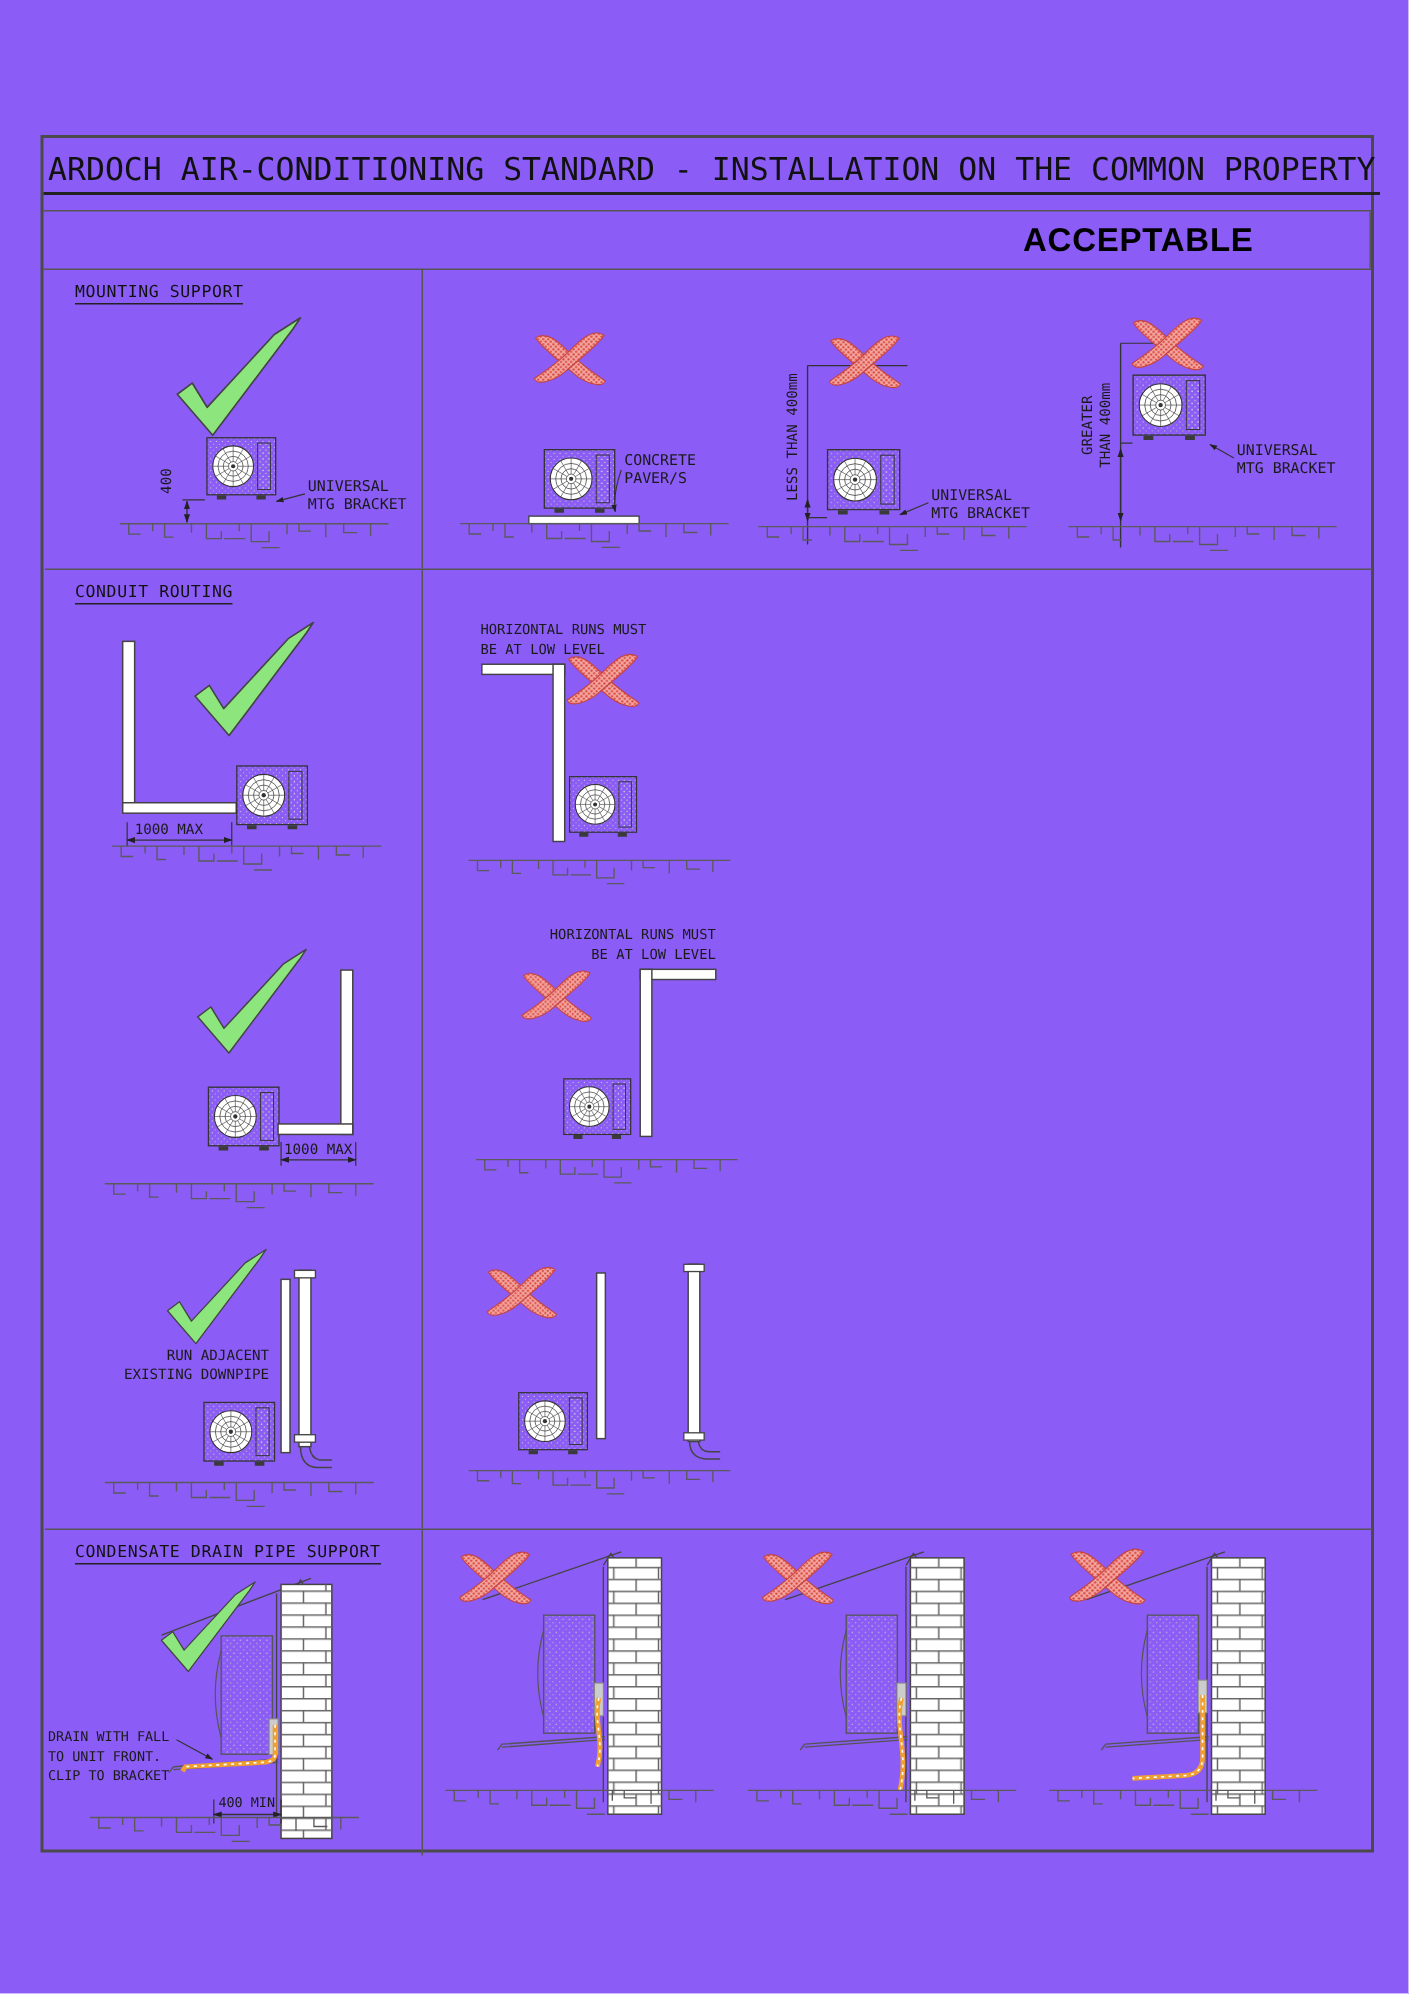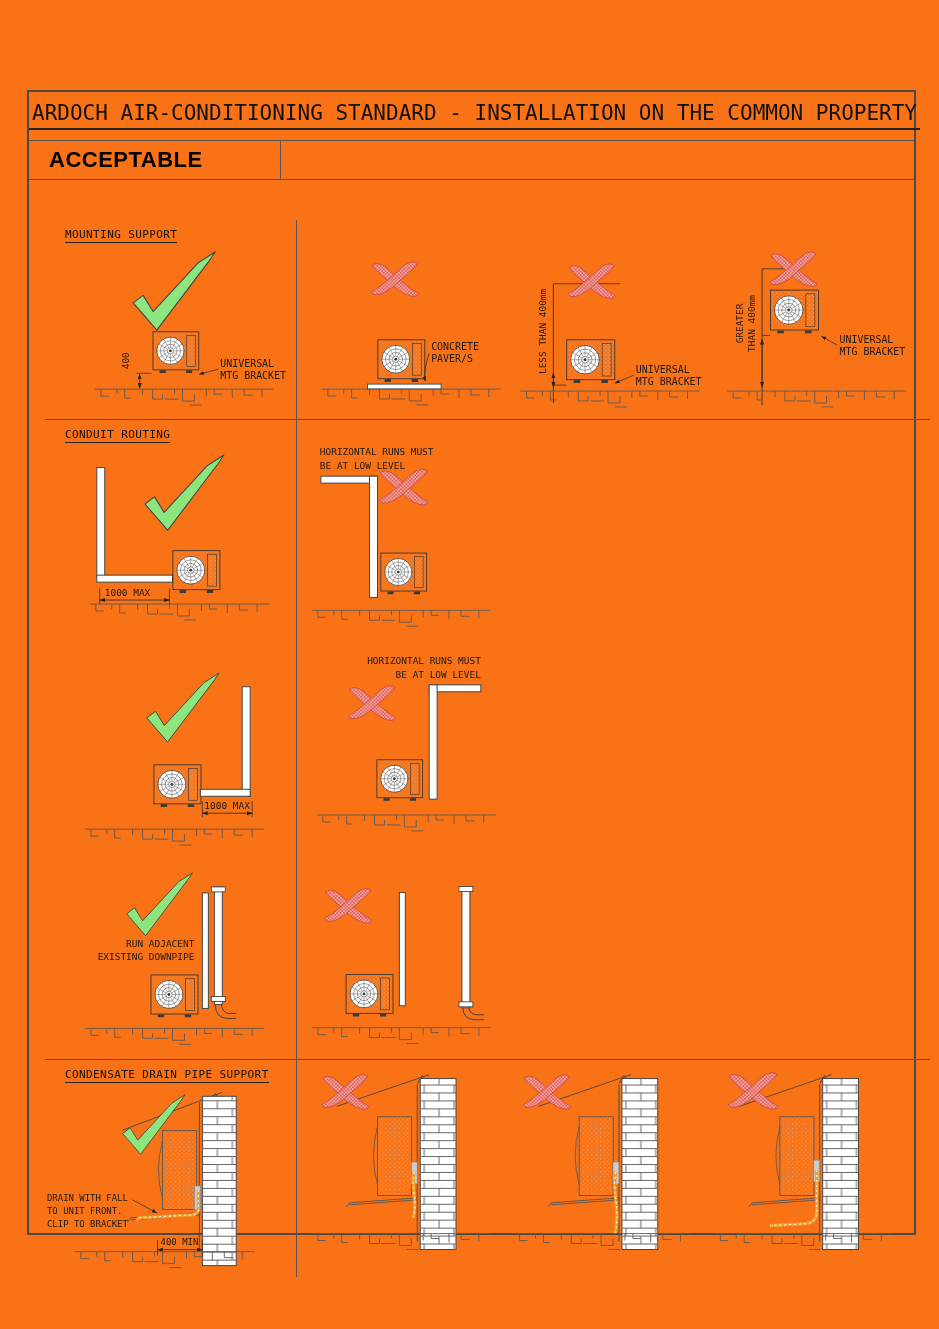--- a/index.html
+++ b/index.html
@@ -1,33 +1,33 @@
 <!DOCTYPE html>
 <html><head>
 <meta charset="utf-8">
 <style>
   html,body{margin:0;padding:0;background:#fff;}
-  .page{position:relative;width:939px;height:1329px;background:#f97316;overflow:hidden;
+  .page{position:relative;width:939px;height:1329px;background:#8b5cf6;overflow:hidden;
         font-family:"DejaVu Sans Mono",monospace;color:#111;}
   .frame{position:absolute;left:27px;top:90px;width:889px;height:1145px;
          border:2px solid #4a4a4a;box-sizing:border-box;}
   .title-row{position:absolute;left:0;top:0;width:100%;height:49px;
              border-bottom:1px solid #555;text-align:center;box-sizing:border-box;}
   .title-row span{display:inline-block;margin-top:9px;font-size:21px;letter-spacing:0px;
                   white-space:nowrap;border-bottom:2px solid #222;padding:0 3px 3px 3px;}
   .header-row{position:absolute;left:0;top:49px;width:100%;height:39px;
-              border-bottom:1px solid #555;display:flex;box-sizing:border-box;}
+              border-bottom:1px solid #555;display:flex;box-sizing:border-box;justify-content:flex-end;}
   .hcell-left{width:252px;border-right:1px solid #555;display:flex;align-items:center;
               padding-left:20px;box-sizing:border-box;}
   .hcell-right{flex:1;display:flex;align-items:center;padding-left:28px;box-sizing:border-box;}
   .colhead{font-family:"Liberation Sans",sans-serif;font-weight:bold;font-size:22px;
            letter-spacing:0.5px;color:#000;white-space:nowrap;}
-  .row{position:absolute;left:16px;width:100%;display:flex;border-bottom:1px solid #555;box-sizing:border-box;margin-top:40px;}
+  .row{position:absolute;left:1px;width:100%;display:flex;border-bottom:1px solid #555;box-sizing:border-box;}
   .row1{top:88px;height:200px;}
-  .row2{top:288px;height:640px;}
+  .row2{top:288px;height:640px;gap:16px;}
   .row3{top:928px;height:217px;border-bottom:none;}
   .cell-left{width:252px;border-right:1px solid #555;position:relative;box-sizing:border-box;}
   .cell-right{flex:1;position:relative;}
   .sec-h{position:absolute;top:8px;left:20px;font-size:11px;letter-spacing:0.4px;color:#111;
          border-bottom:1px solid #222;padding-bottom:1px;white-space:nowrap;z-index:2;}
   svg.fill{position:absolute;left:0;top:0;width:100%;height:100%;}
   svg text{font-family:"DejaVu Sans Mono",monospace;fill:#1a1a1a;}
 </style>
 </head>
 <body>

